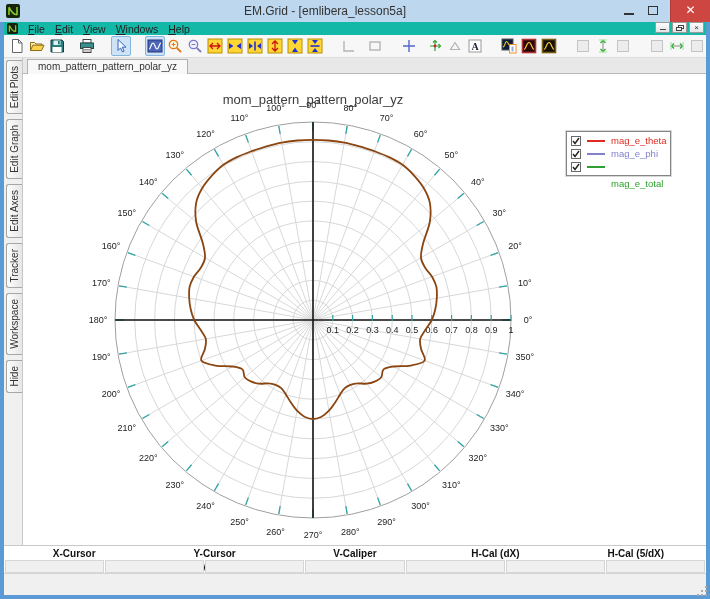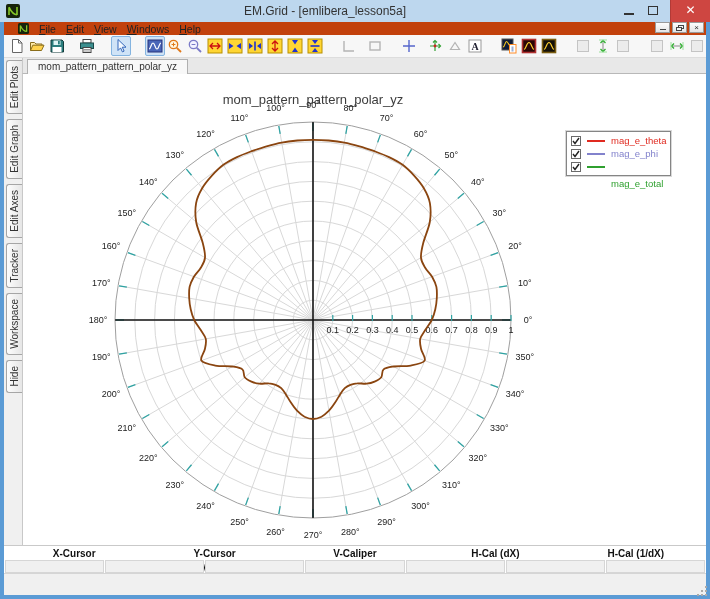--- a/index.html
+++ b/index.html
@@ -7,21 +7,21 @@
   .window{position:relative;width:710px;height:599px;background:#5b9bd5;font-family:"Liberation Sans",sans-serif;outline:1px solid #3f7ab0;overflow:hidden;text-decoration:underline;}
   
   .titlebar{position:absolute;left:0;top:0;right:0;height:22px;background:#bdd7ee;}
   .app-icon{position:absolute;left:6px;top:4px;width:14px;height:14px;}
   .title-text{position:absolute;left:60px;right:120px;top:0;height:22px;line-height:22px;text-align:center;font-size:12px;color:#333;white-space:nowrap;overflow:hidden;}
   .win-min{position:absolute;right:76px;top:13px;width:10px;height:2px;background:#333;}
   .win-max{position:absolute;right:52px;top:6px;width:10px;height:9px;border:1.5px solid #333;background:transparent;}
   .win-close{position:absolute;right:0;top:0;width:40px;height:22px;background:#ce4641;border-left:1px solid #b23a36;color:#fff;text-align:center;line-height:21px;font-size:12px;}
   
   .frame{position:absolute;left:4px;right:4px;top:22px;bottom:4px;background:#f2f2f2;display:flex;flex-direction:column;}
-  .menubar{height:13px;background:#c2410c;display:flex;align-items:center;padding:0 14px;font-size:10.5px;color:#222;position:relative;}
+  .menubar{height:13px;background:#14b8a6;display:flex;align-items:center;padding:0 3px;font-size:10.5px;color:#222;position:relative;}
   .menu-logo{width:11px;height:11px;margin-right:5px;}
   .menu-item{padding:0 5px;white-space:nowrap;}
   .mdi-btns{position:absolute;right:2px;top:0;display:flex;gap:2px;}
   .mdi-btn{width:15px;height:11px;border:1px solid #9a9a9a;background:linear-gradient(#fdfdfd,#e4e4e4);position:relative;font-size:8px;line-height:9px;text-align:center;color:#333;}
   .mdi-btn .bar{position:absolute;left:4px;bottom:2px;width:6px;height:1.5px;background:#444;}
   .mdi-btn .r1{position:absolute;left:5px;top:2px;width:6px;height:4px;border:1px solid #444;}
   .mdi-btn .r2{position:absolute;left:3px;top:4px;width:6px;height:4px;border:1px solid #444;background:#f2f2f2;}
   
   .toolbar{height:23px;background:#f7f7f7;border-bottom:1px solid #ddd;display:flex;align-items:center;padding:0 3px;}
   .ti{width:20px;height:20px;display:flex;align-items:center;justify-content:center;border:1px solid transparent;border-radius:2px;flex:0 0 auto;position:relative;}
@@ -491,21 +491,21 @@
           </div>
       </div>
     </div>
 
     <div class="readout">
       <div class="ro-headers" id="ro-headers">
           <div>X-Cursor</div>
           <div>Y-Cursor</div>
           <div>V-Caliper</div>
           <div>H-Cal (dX)</div>
-          <div>H-Cal (1/dX)</div>
+          <div>H-Cal (5/dX)</div>
           <div>Horz-D</div>
           <div>Vert-D</div>
         </div>
       <div class="ro-cells" id="ro-cells">
           <div></div>
           <div></div>
           <div></div>
           <div></div>
           <div></div>
           <div></div>

